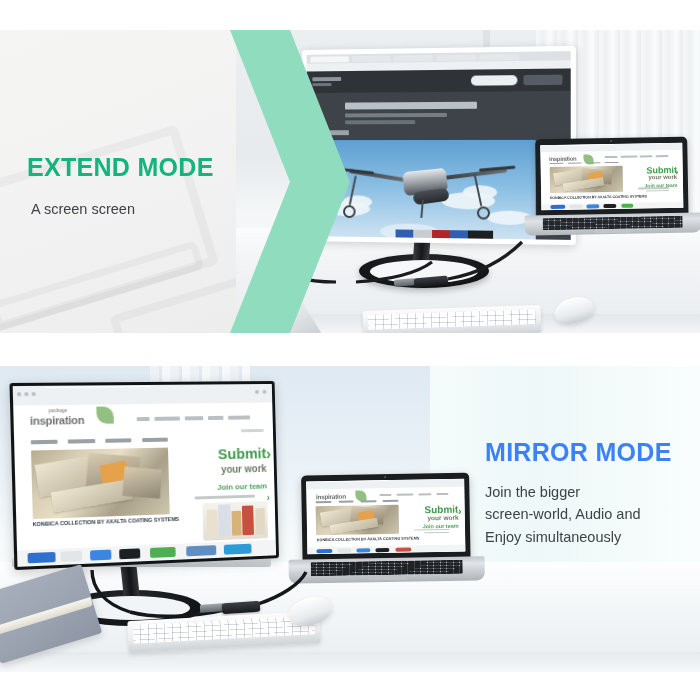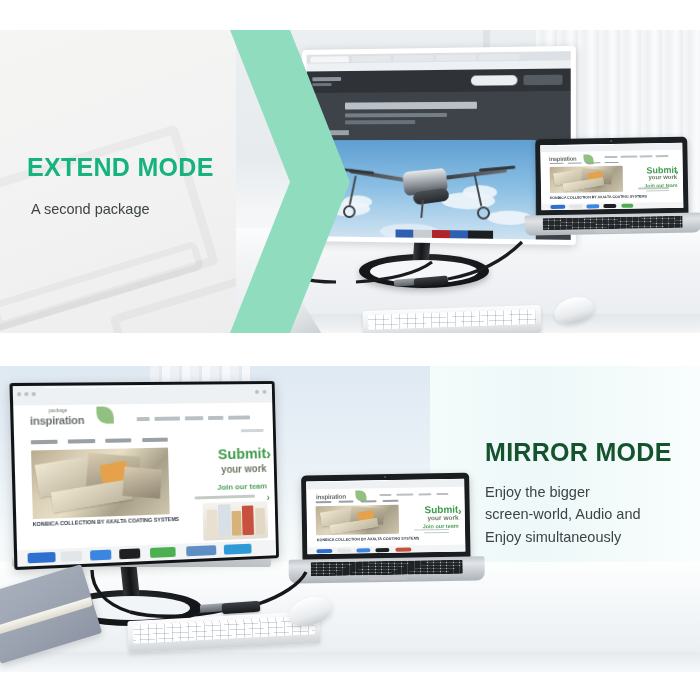--- a/index.html
+++ b/index.html
@@ -333,21 +333,21 @@
       </div>
       <div class="mouse-t"></div>
     </div>
 
     <svg class="chev" viewBox="0 0 120 303" preserveAspectRatio="none">
       <polygon points="0,0 60,0 120,152 60,303 0,303 60,152" fill="#8fdcbe"></polygon>
     </svg>
 
     <div class="t-title" style="color:#16b37f;">EXTEND MODE</div>
     <div class="t-body">
-      <div>A second package</div>
+      <div>A screen screen</div>
     </div>
   </div>
 
   <div class="panel-bot">
     <div class="bp-wall"></div>
     <div class="bp-curtain2"></div>
     <div class="bp-curtain"></div>
     <div class="bp-desk"></div>
     <div class="bp-deskedge"></div>
 
@@ -474,20 +474,20 @@
     <div class="notebook-b"></div>
     <div class="notebook-b-edge"></div>
 
     <div class="kb-b">
       <div class="kb-body"></div>
       <div class="kb-keys"></div>
     </div>
     <div class="mouse-b"></div>
   </div>
 
-  <div class="b-title" style="color:#14532d;">MIRROR MODE</div>
+  <div class="b-title" style="color:#3b82f6;">MIRROR MODE</div>
   <div class="b-body">
-    <div>Enjoy the bigger</div>
+    <div>Join the bigger</div>
     <div>screen-world, Audio and</div>
     <div>Enjoy simultaneously</div>
   </div>
 
 </div>
 
 </body></html>

